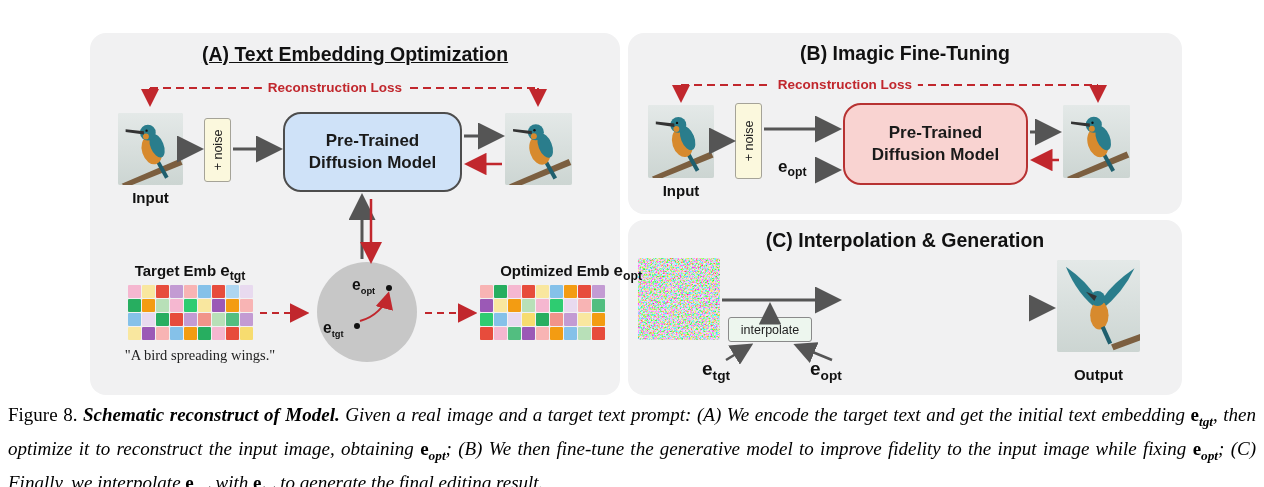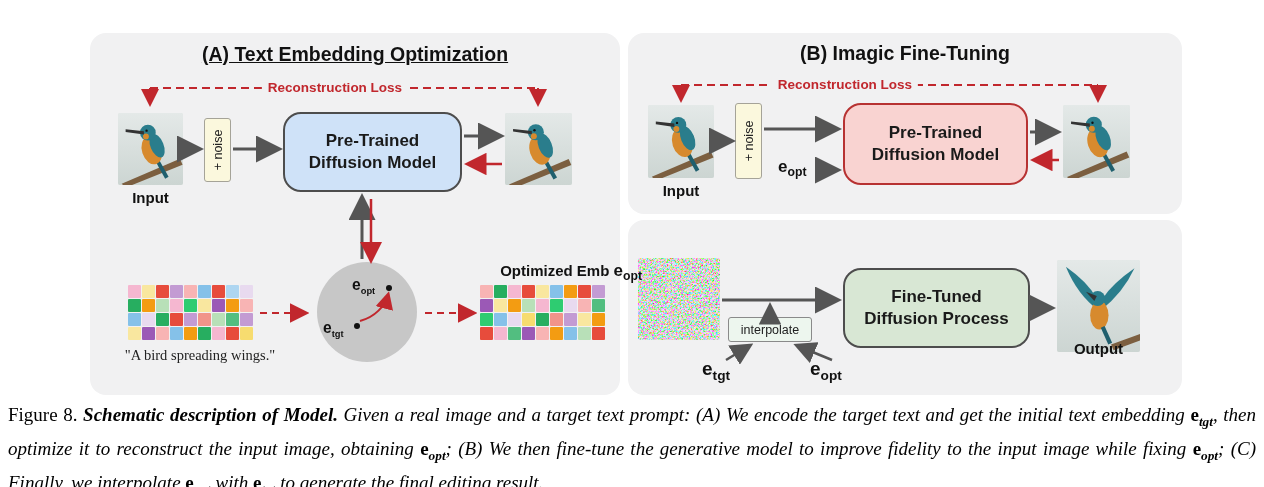--- a/index.html
+++ b/index.html
@@ -136,20 +136,23 @@
     <div class="img-frame" style="left:415px; top:80px; width:67px; height:72px;">
       <svg>
           <use href="#bird-perched" width="100%" height="100%"></use>
         </svg>
     </div>
 
     <div class="emb-circle" style="left:227px; top:229px; width:100px; height:100px;"></div>
     <div class="circ-lbl" style="left:233px; top:286px;"><b class="esym"><span class="e-main">e</span><sub class="e-sub">tgt</sub></b></div>
     <div class="circ-lbl" style="left:262px; top:243px;"><b class="esym"><span class="e-main">e</span><sub class="e-sub">opt</sub></b></div>
 
+    <div class="emb-label" style="left:0px; top:228px; width:200px;">
+      <span>Target Emb </span><b class="esym big-e"><span>e</span><sub class="e-sub">tgt</sub></b>
+    </div>
     <div class="emb-grid" style="left:38px; top:252px;">
         <div class="emb-cell" style="background: rgb(245, 183, 208);"></div>
         <div class="emb-cell" style="background: rgb(249, 231, 159);"></div>
         <div class="emb-cell" style="background: rgb(231, 76, 60);"></div>
         <div class="emb-cell" style="background: rgb(195, 155, 211);"></div>
         <div class="emb-cell" style="background: rgb(248, 180, 180);"></div>
         <div class="emb-cell" style="background: rgb(133, 193, 233);"></div>
         <div class="emb-cell" style="background: rgb(231, 76, 60);"></div>
         <div class="emb-cell" style="background: rgb(174, 214, 241);"></div>
         <div class="emb-cell" style="background: rgb(232, 218, 239);"></div>
@@ -275,20 +278,21 @@
     </div>
 
     <div class="img-frame" style="left:435px; top:72px; width:67px; height:73px;">
       <svg>
           <use href="#bird-perched" width="100%" height="100%"></use>
         </svg>
     </div>
   </div>
 
   <div class="panel" style="left:628px; top:220px; width:554px; height:175px;">
+    <div class="panel-title" style="top:9px;">(C) Interpolation &amp; Generation</div>
 
     <svg class="arrow-layer" width="554" height="175">
       <defs>
         <marker id="mgC" markerWidth="9" markerHeight="9" refX="7" refY="4.5" orient="auto">
             <path d="M0,0 L9,4.5 L0,9 z" fill="#555"></path>
           </marker>
       </defs>
       <g>
         <line x1="94" y1="80" x2="208" y2="80" stroke="#555" stroke-width="3" marker-end="url(#mgC)"></line>
         <line x1="404" y1="88" x2="422" y2="88" stroke="#555" stroke-width="3" marker-end="url(#mgC)"></line>
@@ -314,32 +318,28 @@
       <span>interpolate</span>
     </div>
 
     <div class="circ-lbl" style="left:74px; top:138px; font-size:16px;">
       <b class="esym big-e" style="font-size:19px;"><span>e</span><sub class="e-sub">tgt</sub></b>
     </div>
     <div class="circ-lbl" style="left:182px; top:138px; font-size:16px;">
       <b class="esym big-e" style="font-size:19px;"><span>e</span><sub class="e-sub">opt</sub></b>
     </div>
 
-    <div class="model-box model-green" style="left:215px; top:48px; width:187px; height:80px;">
-      <span>Fine-Tuned</span>
-      <span>Diffusion Process</span>
-    </div>
 
     <div class="img-frame" style="left:429px; top:40px; width:83px; height:92px;">
       <svg>
           <use href="#bird-flying" width="100%" height="100%"></use>
         </svg>
     </div>
-    <div class="lbl" style="left:429px; top:120px; width:83px;">Output</div>
+    <div class="lbl" style="left:429px; top:146px; width:83px;">Output</div>
   </div>
 
   <p class="caption">
     <span>Figure 8.</span>
-    <b class="cap-title"><span>Schematic description of </span><i>Model</i><span>.</span></b>
+    <b class="cap-title"><span>Schematic reconstruct of </span><i>Model</i><span>.</span></b>
     <i class="cap-body"><span>Given a real image and a target text prompt: (A) We encode the target text and get the initial text embedding </span><b class="cap-e"><span>e</span><sub>tgt</sub></b><span>, then optimize it to reconstruct the input image, obtaining </span><b class="cap-e"><span>e</span><sub>opt</sub></b><span>; (B) We then fine-tune the generative model to improve fidelity to the input image while fixing </span><b class="cap-e"><span>e</span><sub>opt</sub></b><span>; (C) Finally, we interpolate </span><b class="cap-e"><span>e</span><sub>opt</sub></b><span> with </span><b class="cap-e"><span>e</span><sub>tgt</sub></b><span> to generate the final editing result.</span></i>
   </p>
 
 </div>
 
 </body></html>

